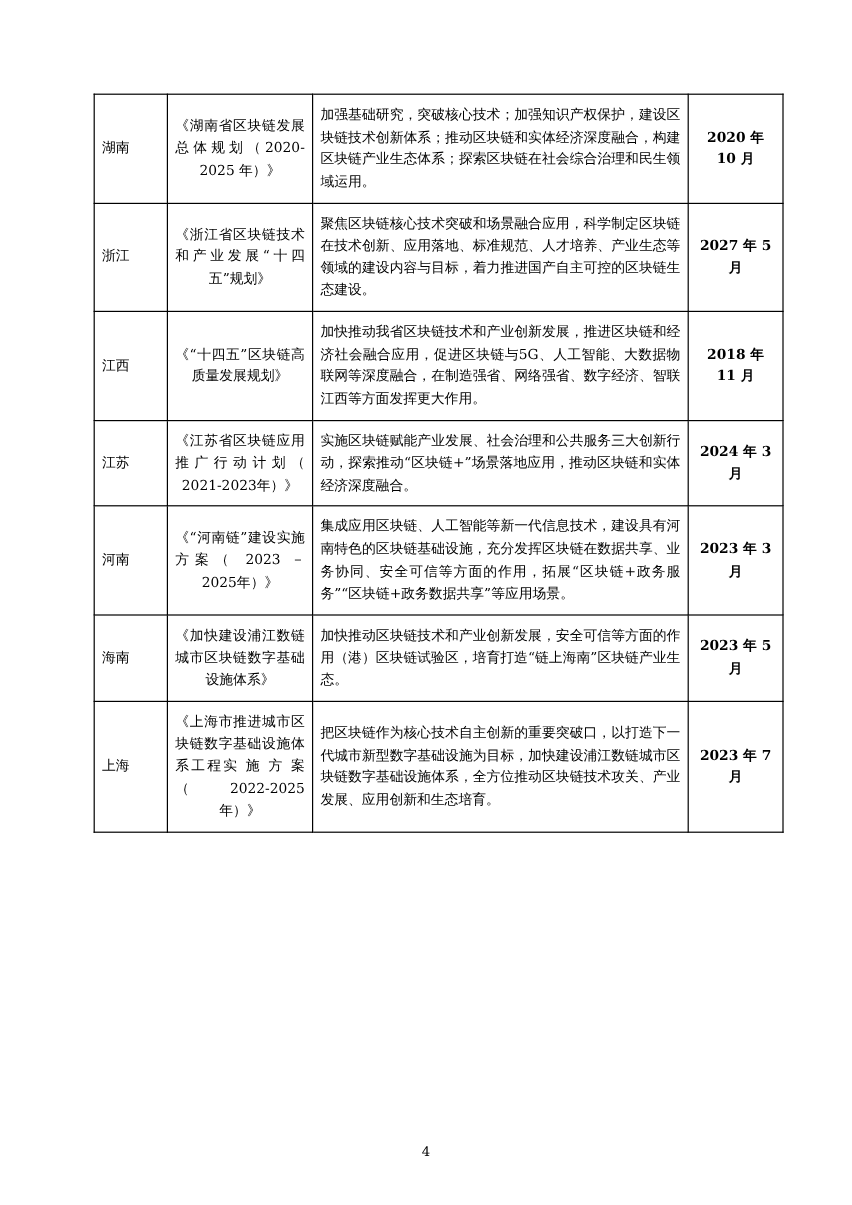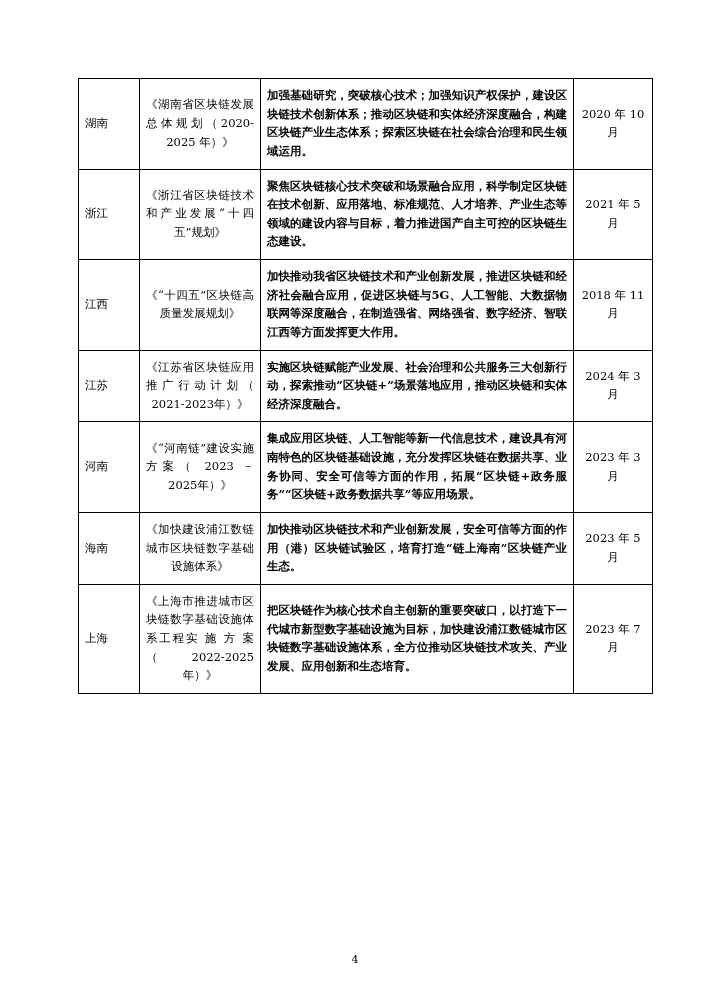--- a/index.html
+++ b/index.html
@@ -40,25 +40,25 @@
   }
   .col-policy {
     width: 108px;
     text-align: justify;
     text-align-last: center;
   }
   .col-content {
     width: 300px;
     text-align: justify;
     text-align-last: left;
-    font-weight: bold;
   }
   .col-date {
     width: 66px;
     text-align: center;
+    font-weight: bold;
   }
   .page-number {
     position: absolute;
     left: 0;
     right: 0;
     bottom: 38px;
     text-align: center;
     font-size: 11px;
     font-family: "DejaVu Serif", "Liberation Serif", serif;
   }
@@ -72,21 +72,21 @@
       <tr>
         <td class="col-region">湖南</td>
         <td class="col-policy">《湖南省区块链发展总体规划（2020-2025 年）》</td>
         <td class="col-content">加强基础研究，突破核心技术；加强知识产权保护，建设区块链技术创新体系；推动区块链和实体经济深度融合，构建区块链产业生态体系；探索区块链在社会综合治理和民生领域运用。</td>
         <td class="col-date">2020 年 10 月</td>
       </tr>
       <tr>
         <td class="col-region">浙江</td>
         <td class="col-policy">《浙江省区块链技术和产业发展“十四五”规划》</td>
         <td class="col-content">聚焦区块链核心技术突破和场景融合应用，科学制定区块链在技术创新、应用落地、标准规范、人才培养、产业生态等领域的建设内容与目标，着力推进国产自主可控的区块链生态建设。</td>
-        <td class="col-date">2021 年 5 月</td>
+        <td class="col-date">2027 年 5 月</td>
       </tr>
       <tr>
         <td class="col-region">江西</td>
         <td class="col-policy">《“十四五”区块链高质量发展规划》</td>
         <td class="col-content">加快推动我省区块链技术和产业创新发展，推进区块链和经济社会融合应用，促进区块链与5G、人工智能、大数据物联网等深度融合，在制造强省、网络强省、数字经济、智联江西等方面发挥更大作用。</td>
         <td class="col-date">2018 年 11 月</td>
       </tr>
       <tr>
         <td class="col-region">江苏</td>
         <td class="col-policy">《江苏省区块链应用推广行动计划（ 2021-2023年）》</td>

